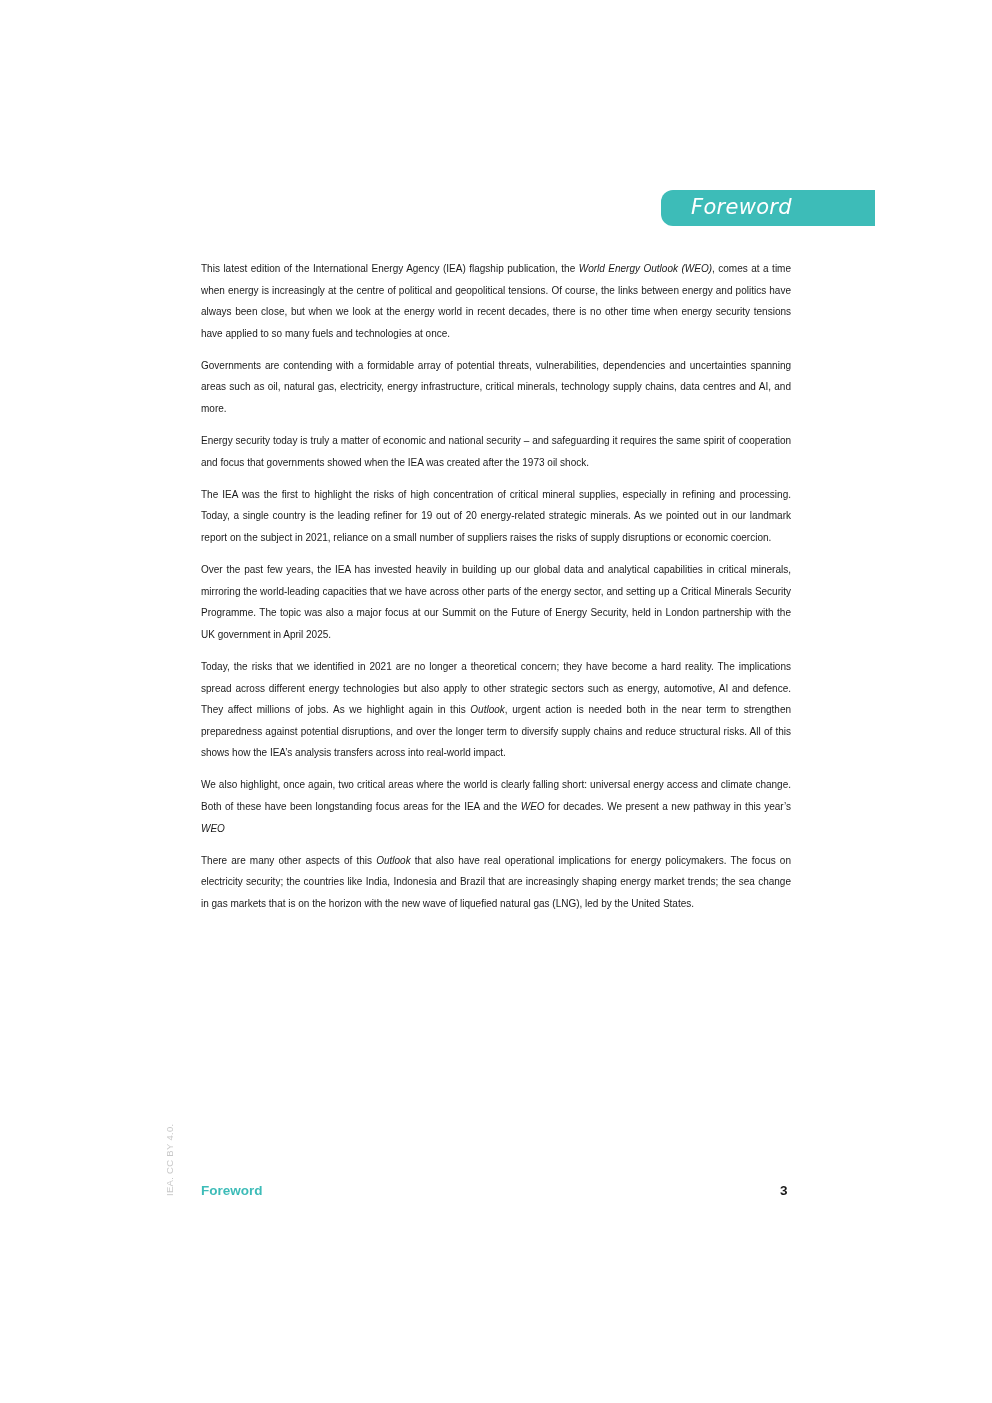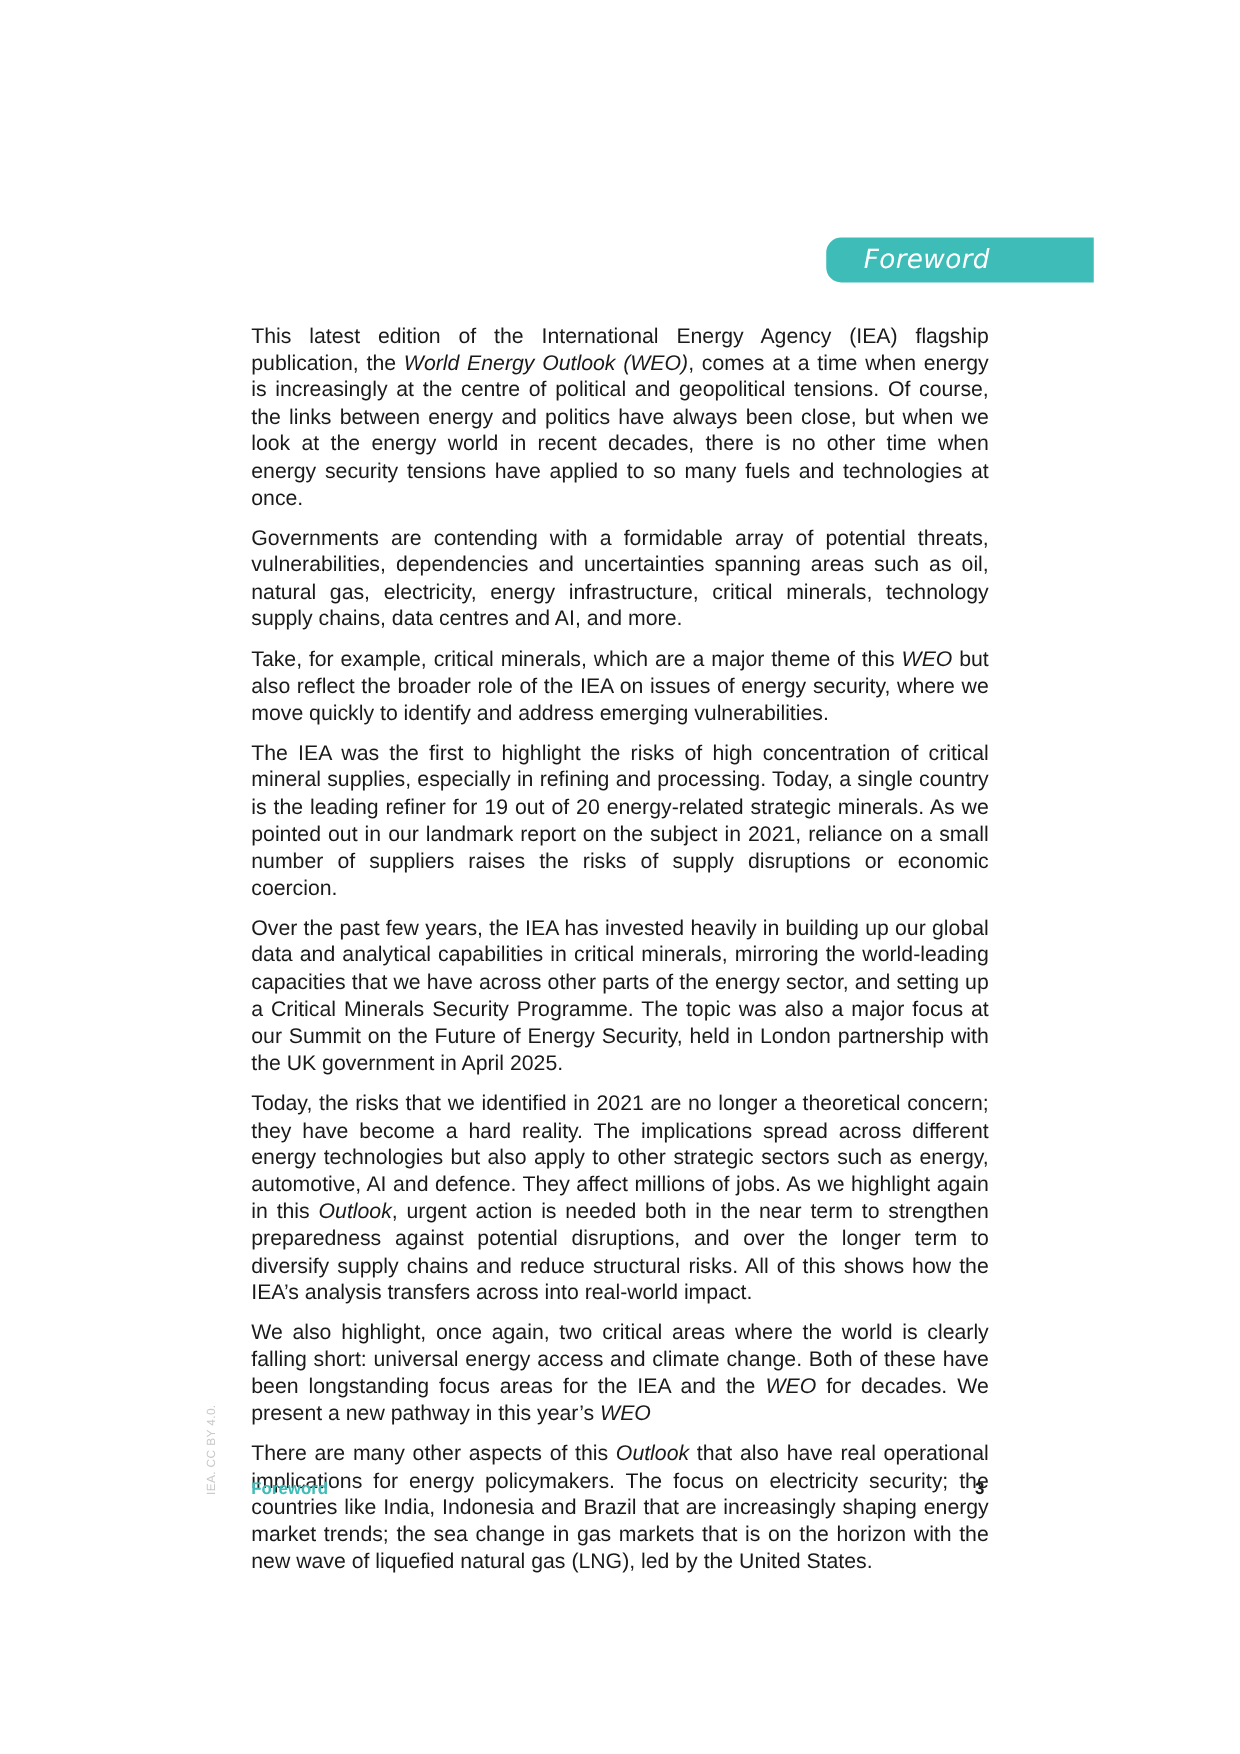--- a/index.html
+++ b/index.html
@@ -3,41 +3,41 @@
 <meta charset="utf-8">
 <style>
   html, body { margin:0; padding:0; background:#ffffff; }
   body { width:992px; height:1403px; position:relative; overflow:hidden;
          font-family:"Liberation Sans", sans-serif; color:#1a1a1a; }
   .tab { position:absolute; left:661px; top:190px; width:214px; height:36px;
          background:#3dbcb8; border-radius:12px 0 0 12px; }
   .tab span { position:absolute; left:30px; top:5px; color:#fff; font-style:italic;
               font-size:21px; font-family:"DejaVu Sans", sans-serif; letter-spacing:0.3px; }
   .body { position:absolute; left:201px; top:258px; width:590px;
-          font-family:"Liberation Sans", sans-serif; font-size:17px; line-height:21.6px;
+          font-family:"Liberation Sans", sans-serif; font-size:10px; line-height:21.6px;
           text-align:justify; }
   .body p { margin:0 0 10.5px 0; }
   .body em { font-style:italic; }
   .footer-left { position:absolute; left:201px; top:1183px; color:#3dbcb8;
                  font-size:13.5px; font-weight:bold; }
   .footer-right { position:absolute; left:780px; top:1183px; font-size:13.5px; font-weight:bold; color:#1a1a1a; }
   .side { position:absolute; left:164px; top:1196px; transform-origin:left top;
           transform:rotate(-90deg); color:#c8c8c8; font-size:9.5px; white-space:nowrap; letter-spacing:0.3px; }
 </style>
 </head>
 <body>
 
 <div class="tab">
   <span>Foreword</span>
 </div>
 
 <div class="body" id="body">
     <p>This latest edition of the International Energy Agency (IEA) flagship publication, the <em>World Energy Outlook (WEO)</em>, comes at a time when energy is increasingly at the centre of political and geopolitical tensions. Of course, the links between energy and politics have always been close, but when we look at the energy world in recent decades, there is no other time when energy security tensions have applied to so many fuels and technologies at once.</p>
     <p>Governments are contending with a formidable array of potential threats, vulnerabilities, dependencies and uncertainties spanning areas such as oil, natural gas, electricity, energy infrastructure, critical minerals, technology supply chains, data centres and AI, and more.</p>
-    <p>Take, for example, critical minerals, which are a major theme of this <em>WEO</em> but also reflect the broader role of the IEA on issues of energy security, where we move quickly to identify and address emerging vulnerabilities.</p>
+    <p>Energy security today is truly a matter of economic and national security – and safeguarding it requires the same spirit of cooperation and focus that governments showed when the IEA was created after the 1973 oil shock.</p>
     <p>The IEA was the first to highlight the risks of high concentration of critical mineral supplies, especially in refining and processing. Today, a single country is the leading refiner for 19 out of 20 energy-related strategic minerals. As we pointed out in our landmark report on the subject in 2021, reliance on a small number of suppliers raises the risks of supply disruptions or economic coercion.</p>
     <p>Over the past few years, the IEA has invested heavily in building up our global data and analytical capabilities in critical minerals, mirroring the world-leading capacities that we have across other parts of the energy sector, and setting up a Critical Minerals Security Programme. The topic was also a major focus at our Summit on the Future of Energy Security, held in London partnership with the UK government in April 2025.</p>
     <p>Today, the risks that we identified in 2021 are no longer a theoretical concern; they have become a hard reality. The implications spread across different energy technologies but also apply to other strategic sectors such as energy, automotive, AI and defence. They affect millions of jobs. As we highlight again in this <em>Outlook</em>, urgent action is needed both in the near term to strengthen preparedness against potential disruptions, and over the longer term to diversify supply chains and reduce structural risks. All of this shows how the IEA’s analysis transfers across into real-world impact.</p>
     <p>We also highlight, once again, two critical areas where the world is clearly falling short: universal energy access and climate change. Both of these have been longstanding focus areas for the IEA and the <em>WEO</em> for decades. We present a new pathway in this year’s <em>WEO</em></p>
     <p>There are many other aspects of this <em>Outlook</em> that also have real operational implications for energy policymakers. The focus on electricity security; the countries like India, Indonesia and Brazil that are increasingly shaping energy market trends; the sea change in gas markets that is on the horizon with the new wave of liquefied natural gas (LNG), led by the United States.</p>
   </div>
 
 <div class="side">IEA. CC BY 4.0.</div>
 <div class="footer-left">Foreword</div>
 <div class="footer-right">3</div>

